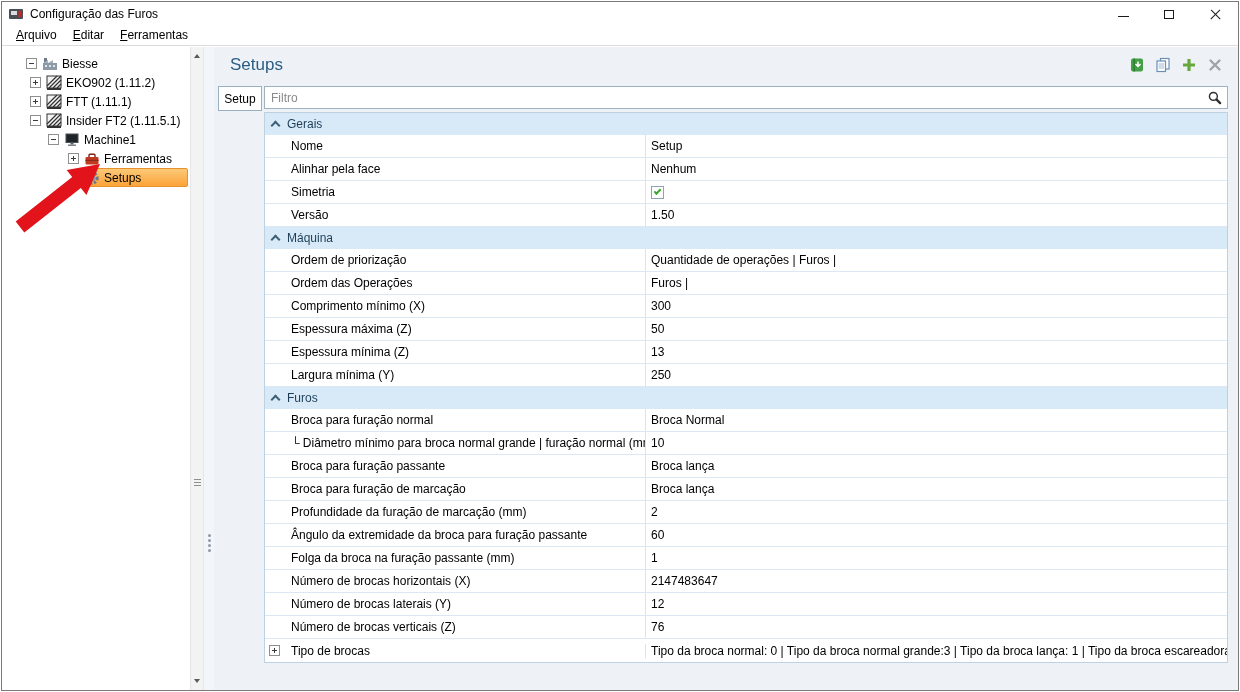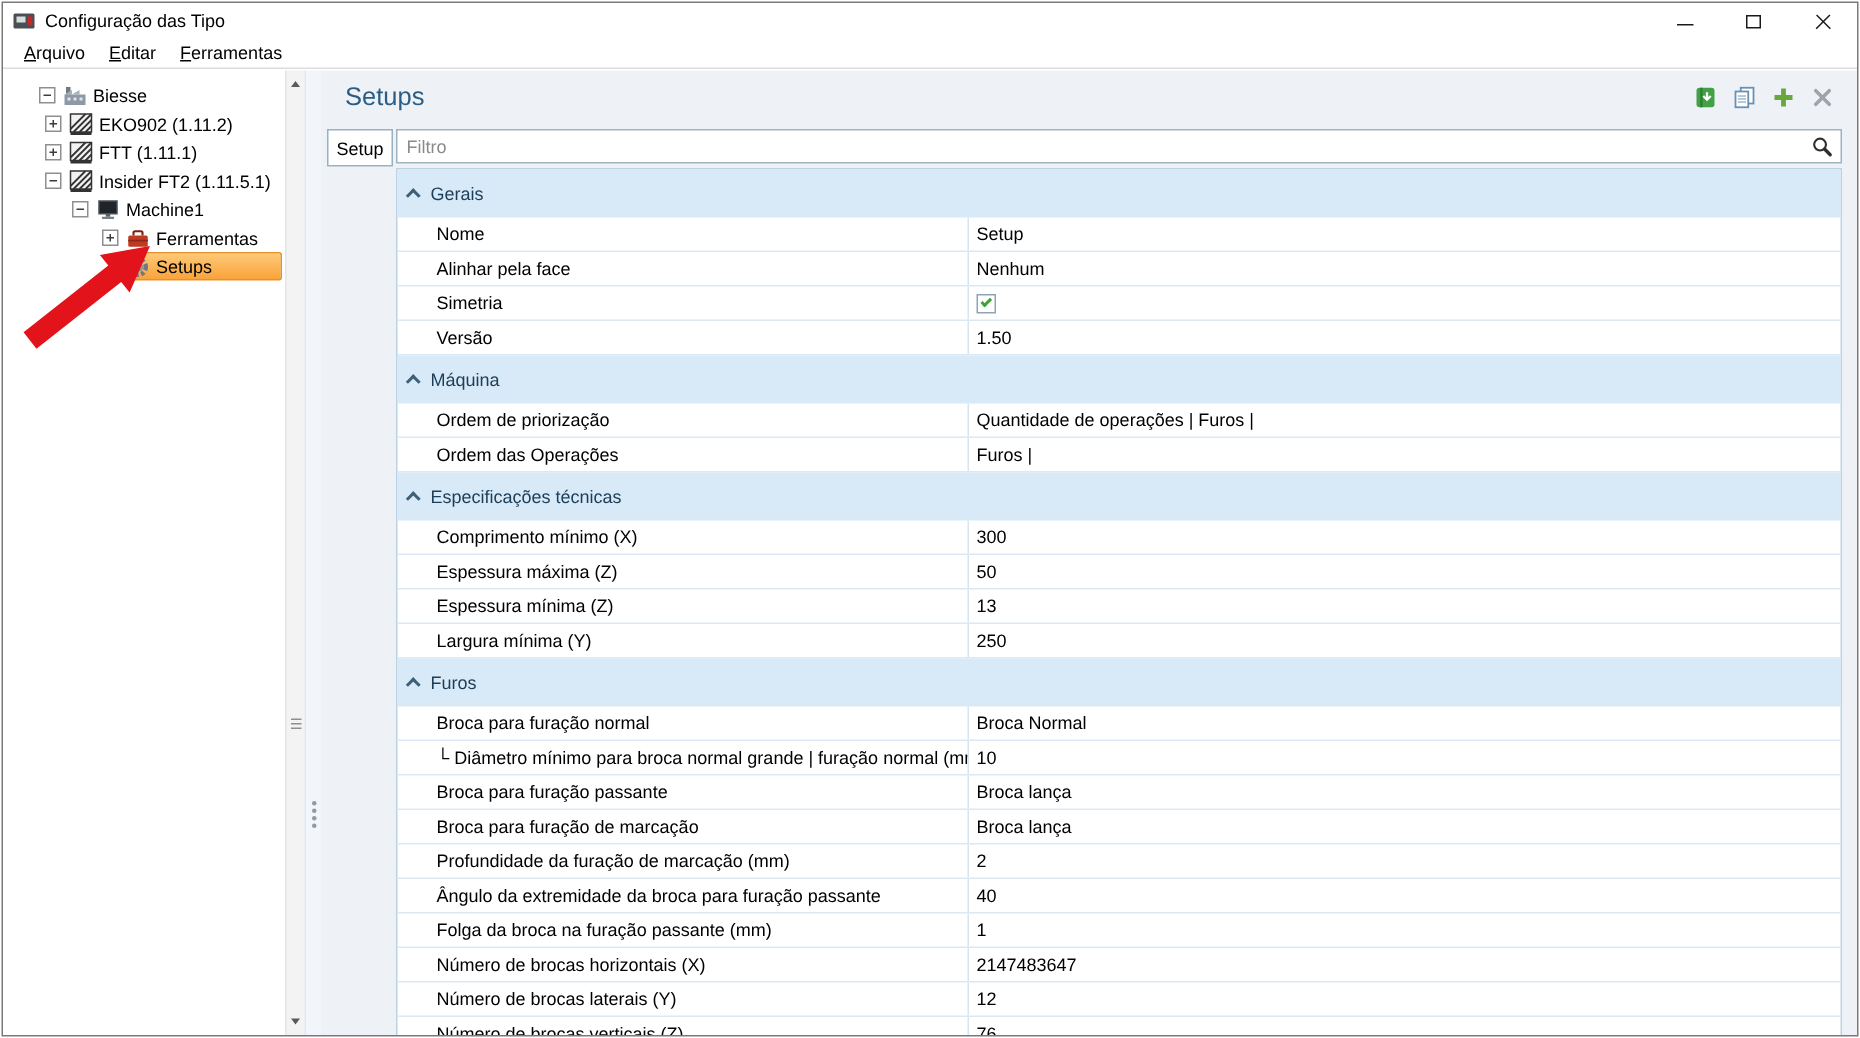--- a/index.html
+++ b/index.html
@@ -66,21 +66,21 @@
   .content-row { position:absolute; top:39px; left:4px; right:10px; bottom:6px; }
   .tab { position:absolute; left:0; top:0; width:44px; height:25px; background:#fff; border:1px solid #98b0c2; display:flex; align-items:center; justify-content:center; }
   .main-col { position:absolute; left:46px; right:0; top:0; }
   .filter-box { height:23px; border:1px solid #9db3c2; background:#fff; display:flex; align-items:center; padding:0 5px 0 6px; }
   .filter-input { flex:1; border:none; outline:none; background:transparent; font:inherit; color:#ec4899; padding:0; }
   .filter-input::placeholder { color:#8a8a8a; }
   .mag { width:15px; height:15px; flex:none; }
   .mag svg { width:15px; height:15px; display:block; }
 
   .grid { margin-top:3px; border:1px solid #bcd2e2; background:#fff; }
-  .sec-header { height:32px; background:#d8e9f7; display:flex; align-items:center; padding-left:7px; gap:8px; }
+  .sec-header { height:22px; background:#d8e9f7; display:flex; align-items:center; padding-left:7px; gap:8px; }
   .chev { width:7px; height:7px; border-left:2px solid #3e6076; border-top:2px solid #3e6076; transform:rotate(45deg); margin-top:3px; flex:none; }
   .sec-title { color:#1c3e58; }
   .prow { height:23px; display:flex; align-items:stretch; border-bottom:1px solid #dce9f4; }
   .prow:last-child { border-bottom:none;align-items:center; }
   .gutter { width:20px; flex:none; display:flex; align-items:center; padding-left:4px; }
   .plabel { width:361px; flex:none; display:flex; align-items:center; padding-left:6px; border-right:1px solid #d7e5f0; white-space:nowrap; overflow:hidden; }
   .pvalue { flex:1; display:flex; align-items:center; padding-left:5px; white-space:nowrap; overflow:hidden; }
 
   .checkbox { width:13px; height:13px; border:1px solid #8ea4b4; background:#fff; position:relative; flex:none; }
   .check { position:absolute; left:2px; top:2px; width:7px; height:4px; border-left:2px solid #3aa52f; border-bottom:2px solid #3aa52f; transform:rotate(-45deg); }
@@ -93,21 +93,21 @@
 <div class="window">
 
   <div class="titlebar">
     <span class="app-icon">
       <svg viewBox="0 0 16 16">
           <rect x="1" y="3" width="14" height="10" rx="1" fill="#4a4f55"></rect>
           <rect x="3" y="5" width="6" height="4" fill="#d8dde2"></rect>
           <rect x="10.5" y="5" width="3" height="6" fill="#c62828"></rect>
         </svg>
     </span>
-    <span class="title-text">Configuração das Tipo</span>
+    <span class="title-text">Configuração das Furos</span>
     <div class="win-controls">
       <div class="win-btn">
           <span class="minbar"></span>
         </div>
       <div class="win-btn">
           <span class="maxbox"></span>
         </div>
       <div class="win-btn">
           <span class="xmark"></span>
         </div>
@@ -353,24 +353,20 @@
               <div class="prow">
                 <span class="gutter"></span>
                 <span class="plabel">Ordem de priorização</span>
                 <span class="pvalue">Quantidade de operações | Furos |</span>
               </div>
               <div class="prow">
                 <span class="gutter"></span>
                 <span class="plabel">Ordem das Operações</span>
                 <span class="pvalue">Furos |</span>
               </div>
-              <div class="sec-header">
-                <span class="chev"></span>
-                <span class="sec-title">Especificações técnicas</span>
-              </div>
               <div class="prow">
                 <span class="gutter"></span>
                 <span class="plabel">Comprimento mínimo (X)</span>
                 <span class="pvalue">300</span>
               </div>
               <div class="prow">
                 <span class="gutter"></span>
                 <span class="plabel">Espessura máxima (Z)</span>
                 <span class="pvalue">50</span>
               </div>
@@ -409,21 +405,21 @@
                 <span class="pvalue">Broca lança</span>
               </div>
               <div class="prow">
                 <span class="gutter"></span>
                 <span class="plabel">Profundidade da furação de marcação (mm)</span>
                 <span class="pvalue">2</span>
               </div>
               <div class="prow">
                 <span class="gutter"></span>
                 <span class="plabel">Ângulo da extremidade da broca para furação passante</span>
-                <span class="pvalue">40</span>
+                <span class="pvalue">60</span>
               </div>
               <div class="prow">
                 <span class="gutter"></span>
                 <span class="plabel">Folga da broca na furação passante (mm)</span>
                 <span class="pvalue">1</span>
               </div>
               <div class="prow">
                 <span class="gutter"></span>
                 <span class="plabel">Número de brocas horizontais (X)</span>
                 <span class="pvalue">2147483647</span>

